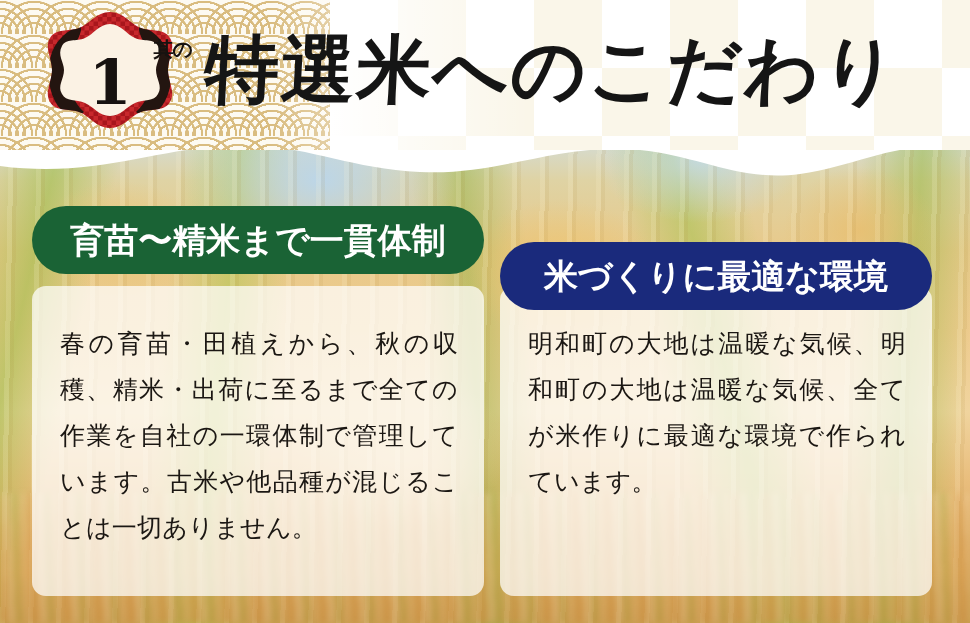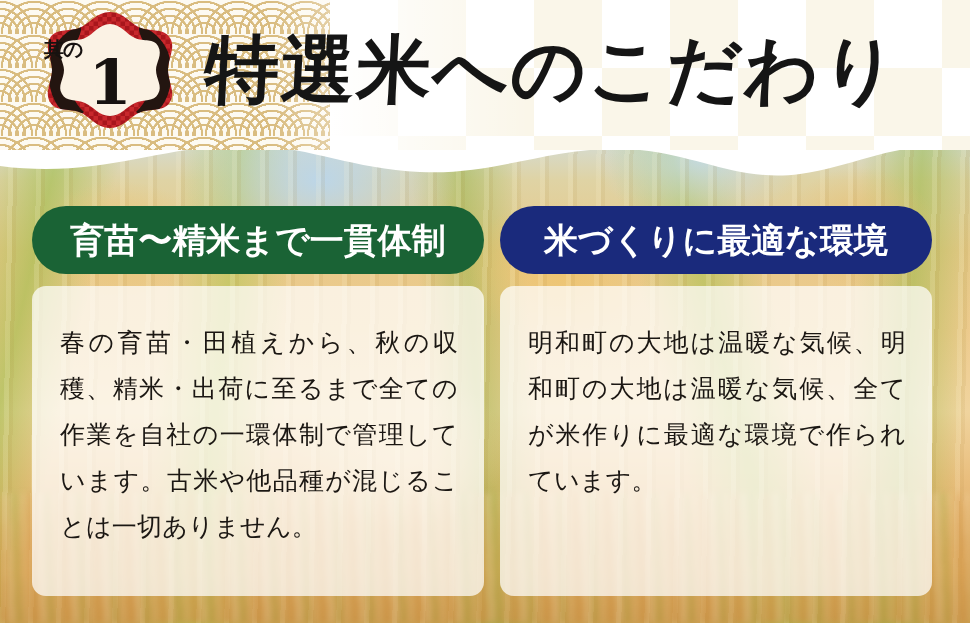--- a/index.html
+++ b/index.html
@@ -81,23 +81,23 @@
 
   
   .badge {
     position: absolute;
     left: 44px; top: 8px;
     width: 132px; height: 124px;
   }
   .badge svg { display: block; width: 132px; height: 124px; }
   .badge-kino {
     position: absolute;
-    left: 0; top: 28px;
+    left: 16px; top: 28px;
     width: 132px;
-    text-align: left;
+    text-align: right;
     font-family: "DejaVu Serif", "Liberation Serif", serif;
     font-size: 20px;
     font-weight: 700;
     color: #171210;
     letter-spacing: -1px;
   }
   .badge-num {
     position: absolute;
     left: 0; top: 44px;
     width: 132px;
@@ -240,21 +240,21 @@
     height: 310px;
     border-radius: 14px;
     background: rgba(255,255,255,0.72);
     z-index: 7;
     box-sizing: border-box;
     padding: 34px 26px 0 28px;
   }
   #card-left { left: 32px; width: 452px; }
   #card-right { left: 500px; width: 432px; }
   .card-body {
-    font-family: Liberation Serif, serif;
+    font-family: Liberation Sans, sans-serif;
     font-size: 25px;
     font-weight: 400;
     color: #1b1713;
     line-height: 1.84;
     letter-spacing: 0.3px;
     text-align: justify;
     text-justify: inter-character;
   }
 </style>
 </head>
@@ -332,20 +332,20 @@
     <div class="title">特選米へのこだわり</div>
   </div>
 
   <div class="pill" id="pill-green" style="background:#1a6335;">
     <span class="pill-label">育苗〜精米まで一貫体制</span>
   </div>
   <div class="card" id="card-left">
     <div class="card-body">春の育苗・田植えから、秋の収穫、精米・出荷に至るまで全ての作業を自社の一環体制で管理しています。古米や他品種が混じることは一切ありません。</div>
   </div>
 
-  <div class="pill" id="pill-blue" style="background:#1a2a7c;">
+  <div class="pill" id="pill-blue" style="background:#1a2a7c;margin-top:36px;">
     <span class="pill-label">米づくりに最適な環境</span>
   </div>
   <div class="card" id="card-right">
     <div class="card-body">明和町の大地は温暖な気候、明和町の大地は温暖な気候、全てが米作りに最適な環境で作られています。</div>
   </div>
 
 </div>
 
 </body></html>

